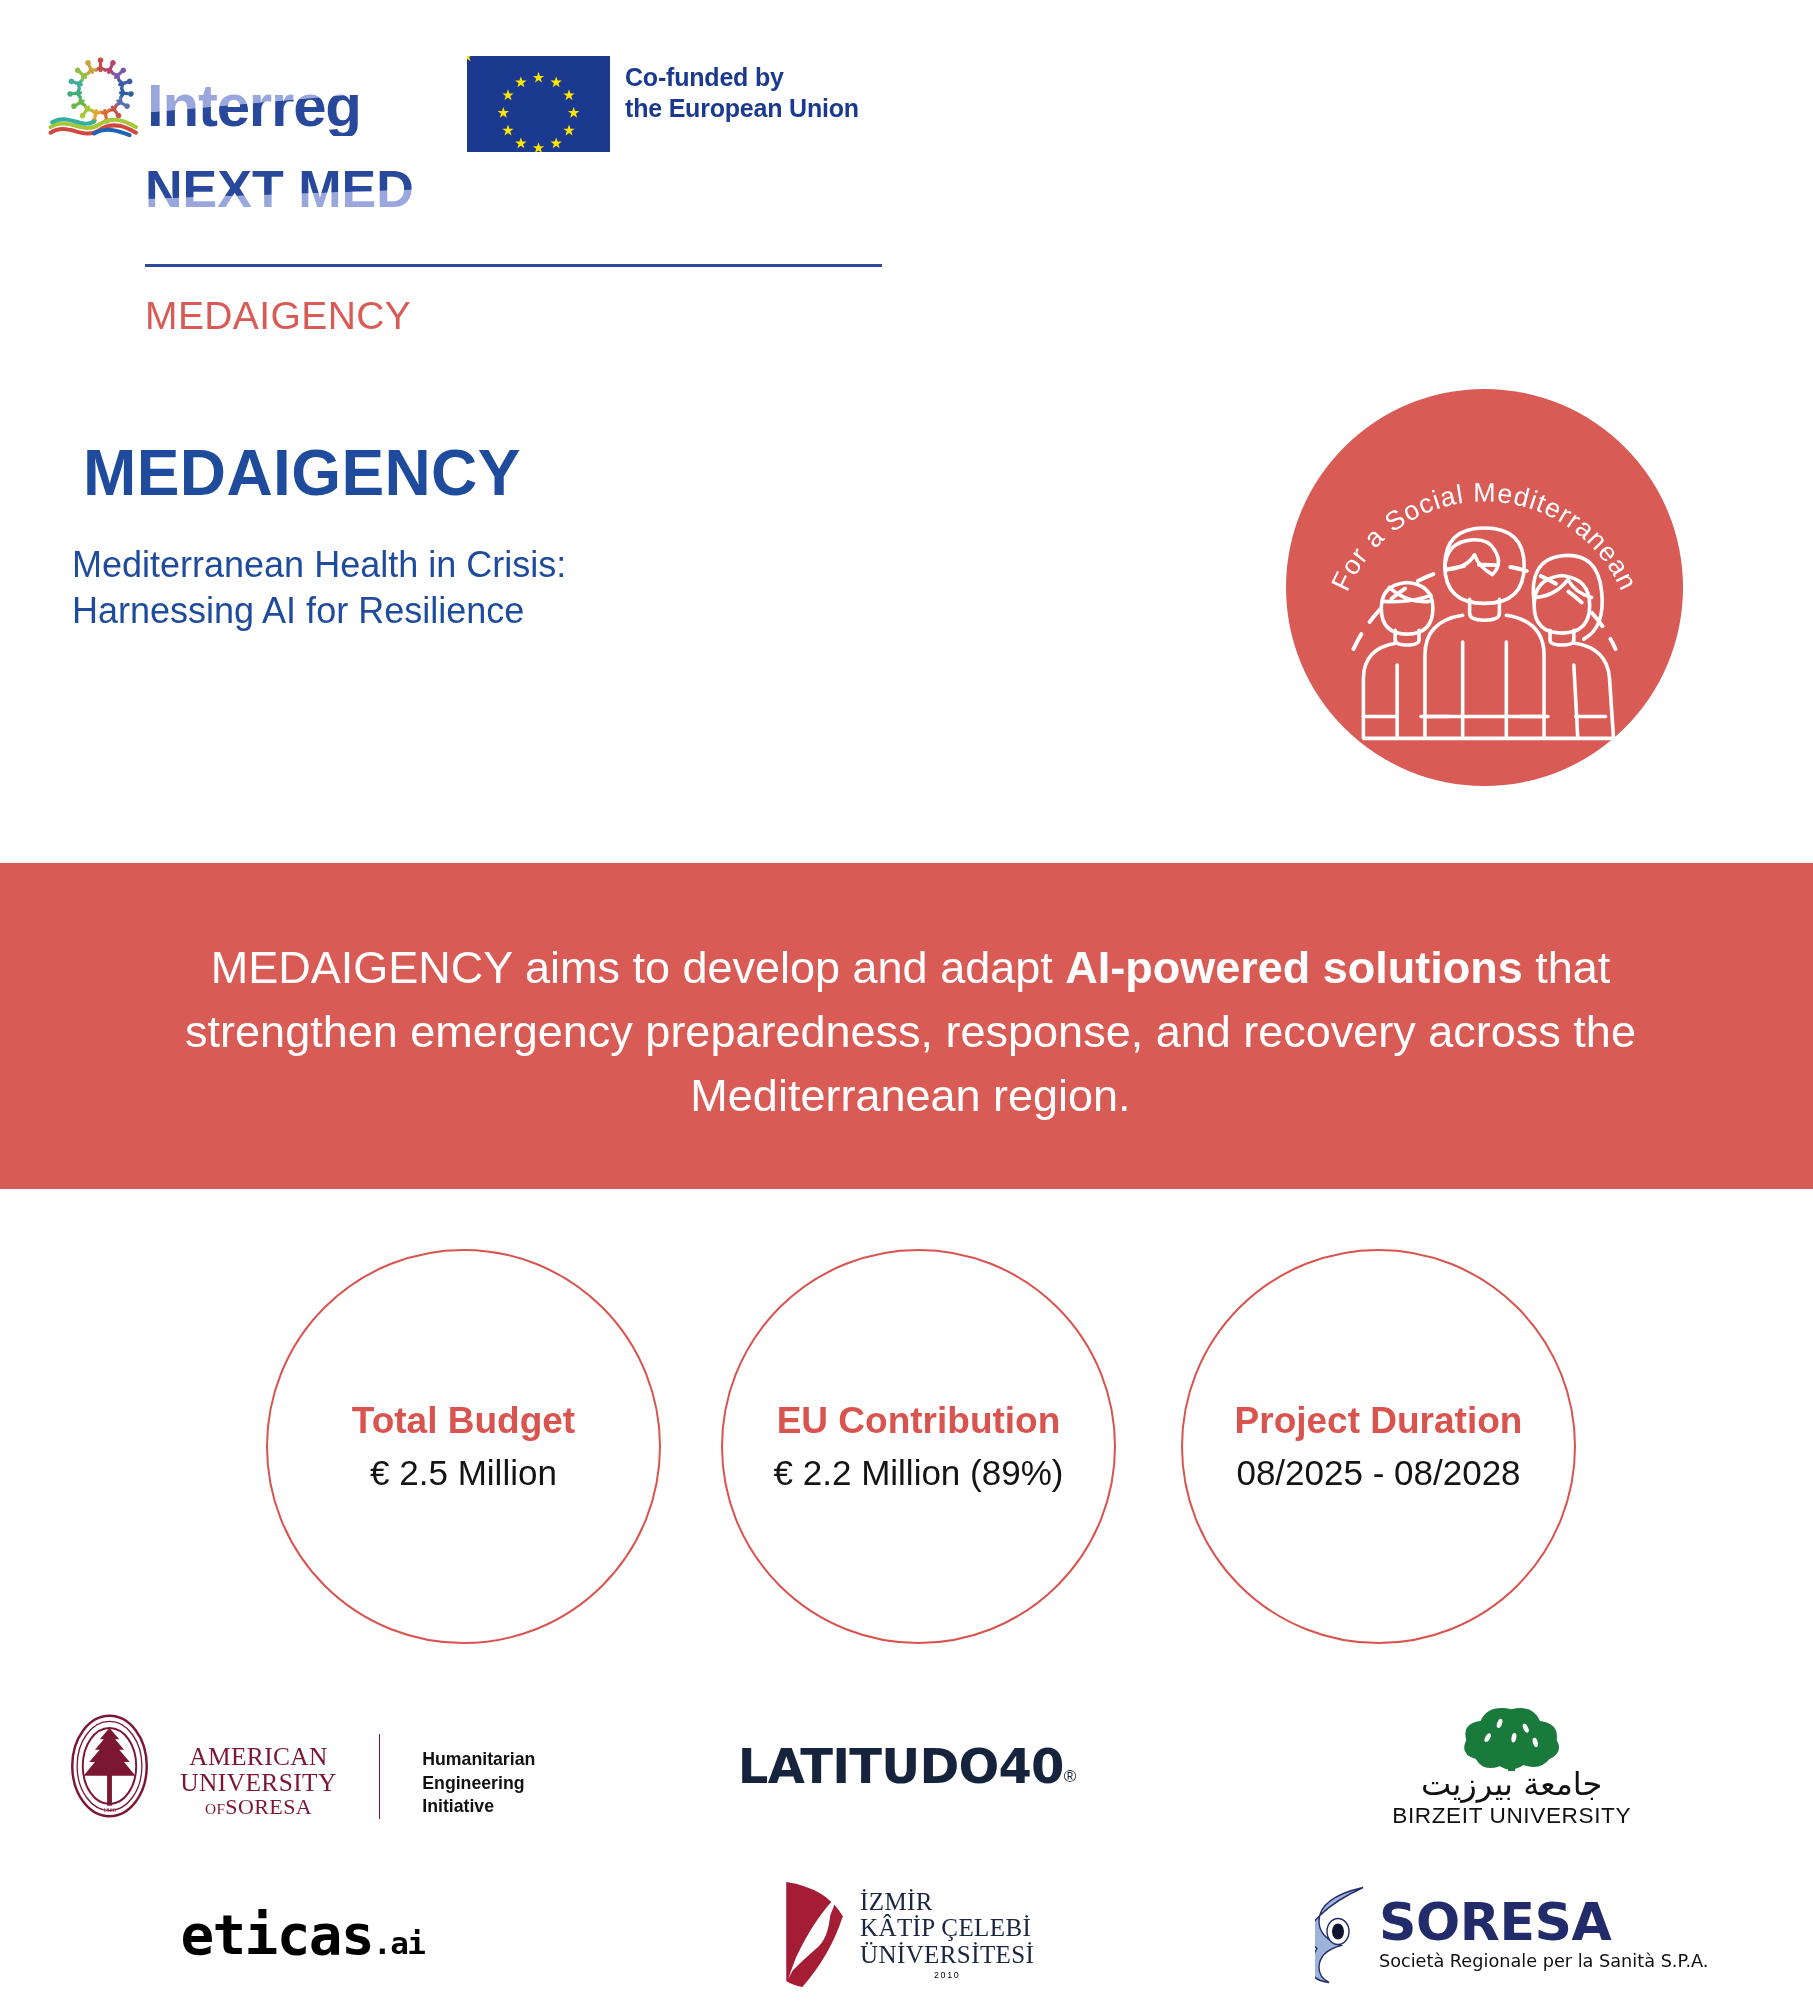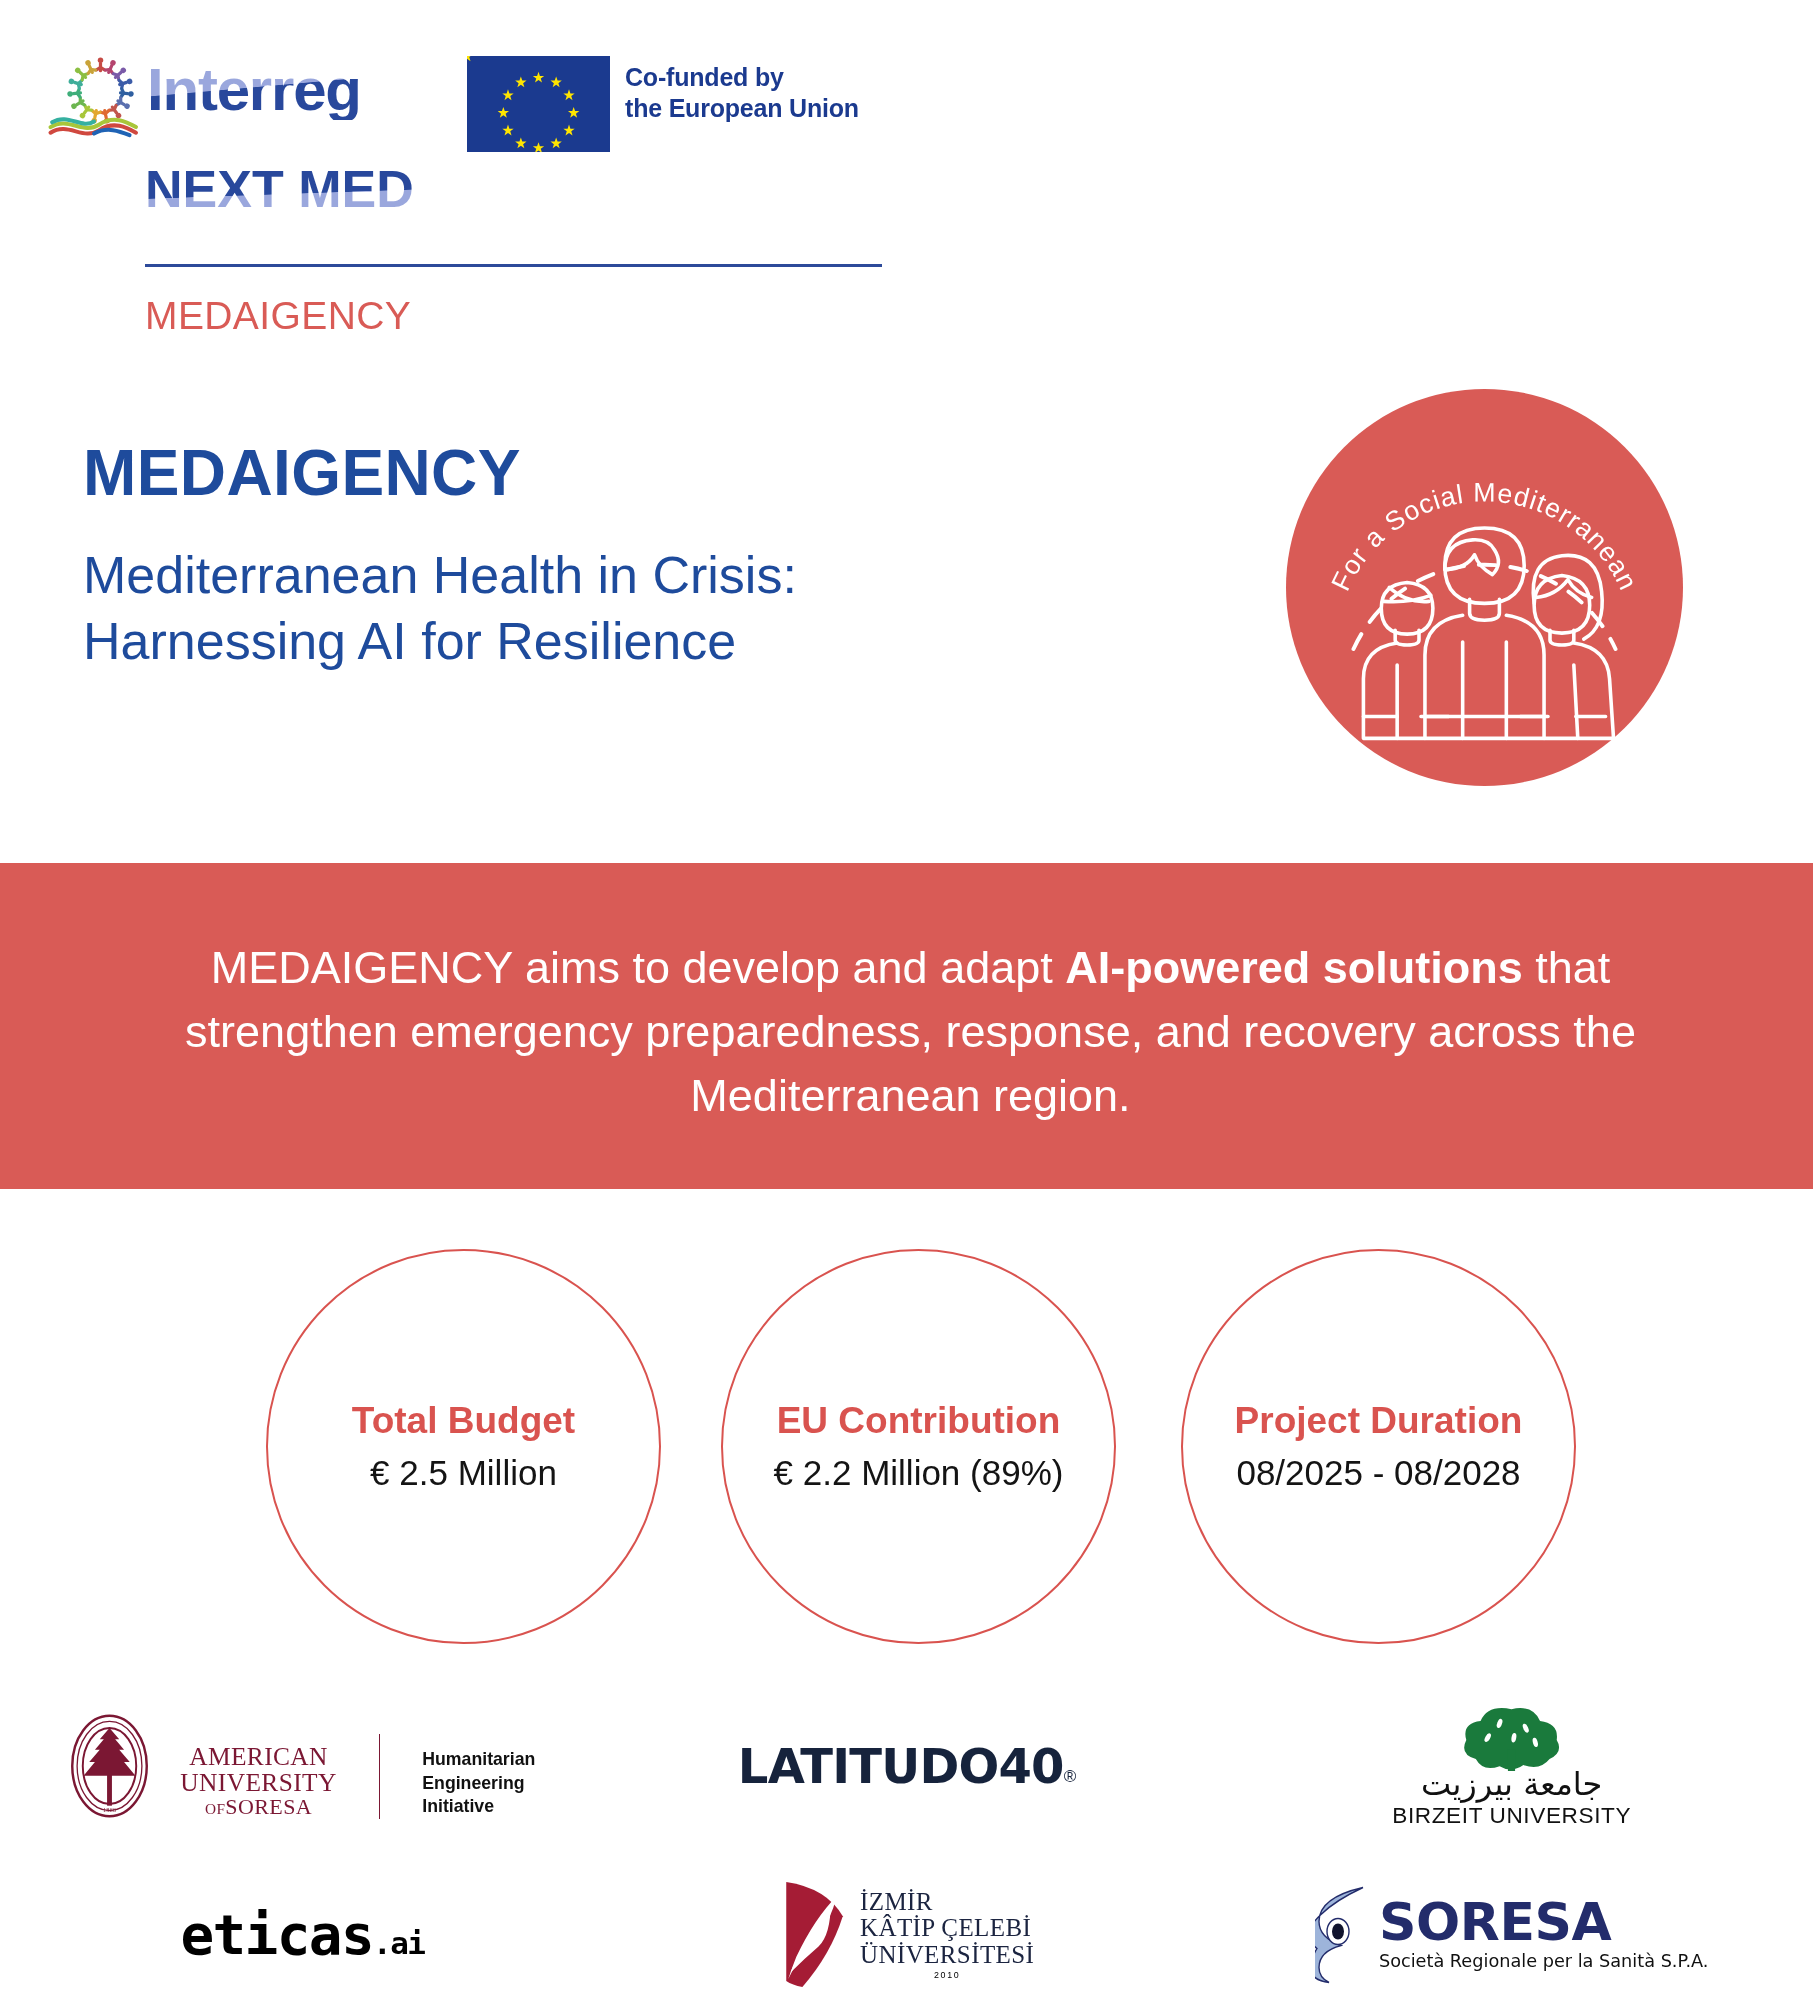--- a/index.html
+++ b/index.html
@@ -12,43 +12,43 @@
   }
 
   
   .header{position:absolute;left:0;top:0;width:1814px;height:363px;}
 
   .interreg-mark{position:absolute;left:36px;top:52px;width:129px;height:97px;}
   .eu-flag{position:absolute;left:467px;top:56px;width:143px;height:96px;background:#1b3a8f;}
   .eu-text{position:absolute;left:625px;top:62px;width:363px;
     font-size:25px;font-weight:bold;line-height:1.25;color:#1b3a8f;letter-spacing:-0.2px;}
 
-  .interreg-word{position:absolute;left:147px;top:60px;
+  .interreg-word{position:absolute;left:147px;top:76px;
     font-size:60px;font-weight:bold;letter-spacing:-1.2px;line-height:1;
     color:#9aa7dd;
     background:linear-gradient(175deg,#9aa7dd 0%,#9aa7dd 46%,#28489c 47%,#28489c 100%);
     -webkit-background-clip:text;background-clip:text;
     -webkit-text-fill-color:transparent;color:transparent;}
 
   .nextmed-word{position:absolute;left:145px;top:163px;
     font-size:52px;font-weight:bold;letter-spacing:0px;line-height:1;
     background:linear-gradient(178deg,#28489c 0%,#28489c 58%,#9aa7dd 59%,#9aa7dd 100%);
     -webkit-background-clip:text;background-clip:text;
     -webkit-text-fill-color:transparent;color:transparent;}
 
   .hdr-divider{position:absolute;left:145px;top:264px;width:737px;height:2.8px;background:#2d4a9a;}
 
   .medagency-small{position:absolute;left:145px;top:296px;
     font-size:39px;color:#d95b56;letter-spacing:0.4px;line-height:1;}
 
   
   .title-main{position:absolute;left:83px;top:441px;
     font-size:64px;font-weight:bold;color:#1e4b9c;letter-spacing:0.4px;line-height:1;}
-  .title-sub{position:absolute;left:83px;top:542px;width:1169px;
-    font-size:52px;color:#1e4b9c;line-height:1.27;font-weight:400;}
+  .title-sub{position:absolute;left:72px;top:542px;width:1169px;
+    font-size:36px;color:#1e4b9c;line-height:1.27;font-weight:400;}
 
   
   .badge{position:absolute;left:1286px;top:389px;width:397px;height:397px;
     border-radius:50%;background:#d95b56;}
   .badge svg{position:absolute;left:0;top:0;width:397px;height:397px;}
 
   
   .mission{position:absolute;left:0;top:863px;width:1814px;height:326px;background:#d95b56;}
   .mission-text{position:absolute;left:153px;top:73px;width:1515px;
     color:#ffffff;font-size:45px;line-height:1.42;text-align:center;}

